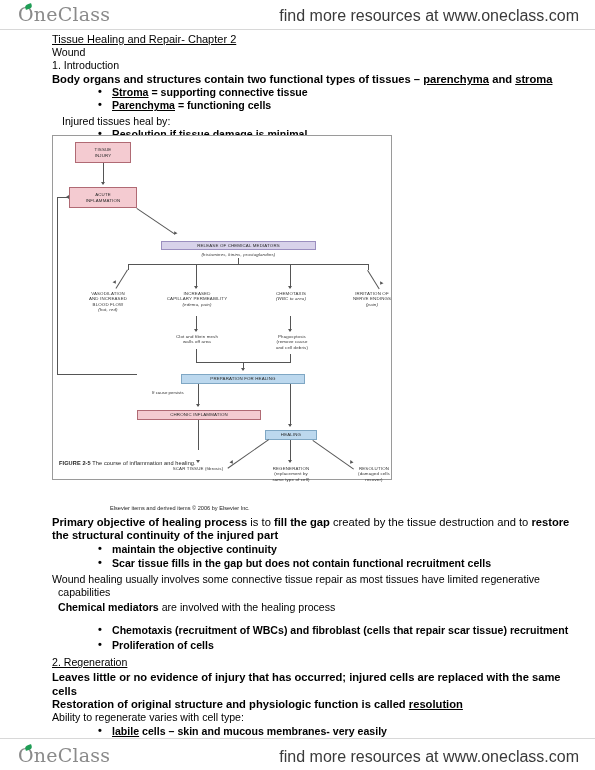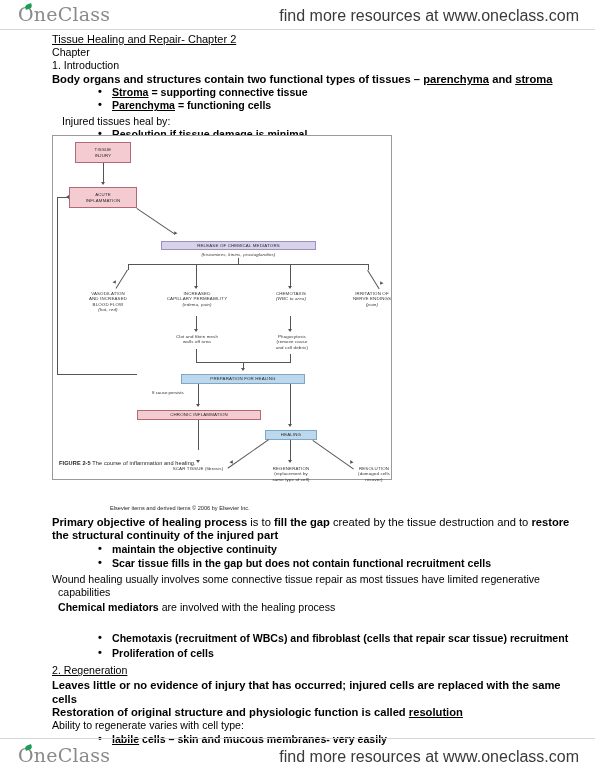--- a/index.html
+++ b/index.html
@@ -118,21 +118,21 @@
   <div class="logo">
     <span class="leaf"></span>
     <span>OneClass</span>
   </div>
   <div class="promo">find more resources at www.oneclass.com</div>
 </div>
 
 <div class="page">
 
   <div class="title txt">Tissue Healing and Repair- Chapter 2</div>
-  <div class="line txt">Chapter</div>
+  <div class="line txt">Wound</div>
   <div class="line txt">1. Introduction</div>
 
   <div class="line txt big b">
     <span>Body organs and structures contain two functional types of tissues – </span><span class="u">parenchyma</span><span> and </span><span class="u">stroma</span>
   </div>
 
   <ul class="bul">
     <li><span class="u">Stroma</span><span> = supporting connective tissue</span></li>
     <li><span class="u">Parenchyma</span><span> = functioning cells</span></li>
   </ul>
@@ -286,21 +286,21 @@
     <li>maintain the objective continuity</li>
     <li>Scar tissue fills in the gap but does not contain functional recruitment cells</li>
   </ul>
 
   <div class="line txt" style="padding-left:58px; margin-top:2px; text-indent:-6px;">Wound healing usually involves some connective tissue repair as most tissues have limited regenerative capabilities</div>
 
   <div class="line txt" style="padding-left:58px; margin-top:2px;">
     <span class="b">Chemical mediators</span><span> are involved with the healing process</span>
   </div>
 
-  <ul class="bul" style="margin-top:18px;">
+  <ul class="bul" style="margin-top:10px;">
     <li>Chemotaxis (recruitment of WBCs) and fibroblast (cells that repair scar tissue) recruitment</li>
     <li style="margin-top:1px;">Proliferation of cells</li>
   </ul>
 
   <div class="line txt u" style="display:inline-block; margin-top:3px;">2. Regeneration</div>
 
   <div class="line txt big b" style="margin-top:1px;">Leaves little or no evidence of injury that has occurred; injured cells are replaced with the same cells</div>
 
   <div class="line txt big b">
     <span>Restoration of original structure and physiologic function is called </span><span class="u">resolution</span>

